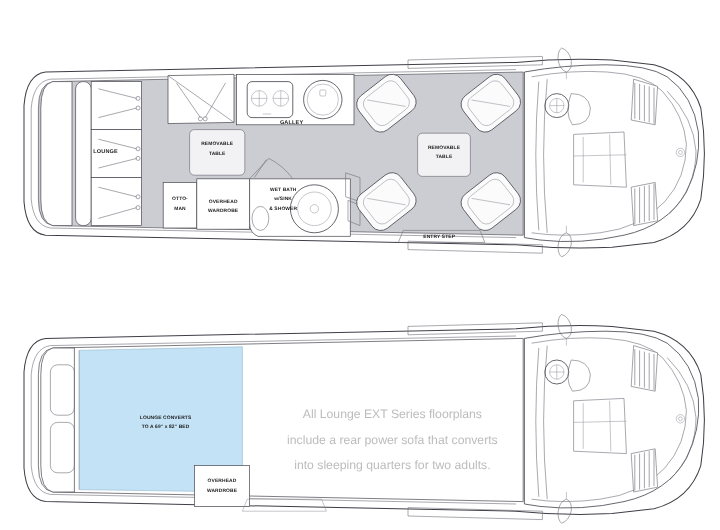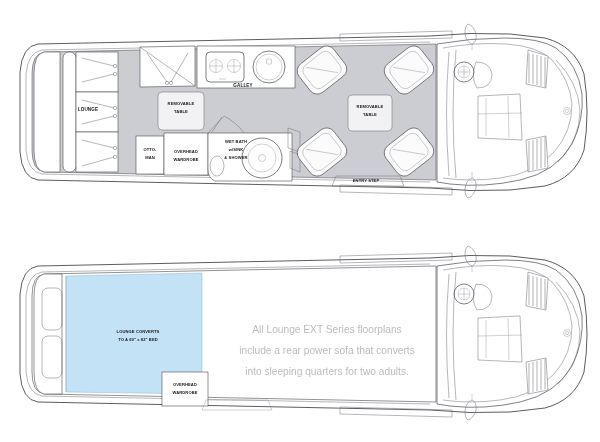--- a/index.html
+++ b/index.html
@@ -2,21 +2,21 @@
 <html><head>
 <meta charset="utf-8">
 <title>RV Floorplan</title>
 <style>
   html,body{margin:0;padding:0;background:#ffffff;}
   body{
     width:600px;height:442px;overflow:hidden;
     font-family:"Liberation Sans", sans-serif;
     position:relative;
   }
-  #stage{position:absolute;left:0;top:0;width:600px;height:334px;}
+  #stage{position:absolute;left:0;top:16px;width:600px;height:334px;}
   svg{display:block;}
   .lbl{
     font-family:"Liberation Sans", sans-serif;
     font-weight:bold;
     fill:#1a1a1a;
     text-anchor:middle;
     dominant-baseline:middle;
   }
   .lbl-4{font-size:4.1px;letter-spacing:.1px;}
   .lbl-45{font-size:4.6px;letter-spacing:.15px;}

